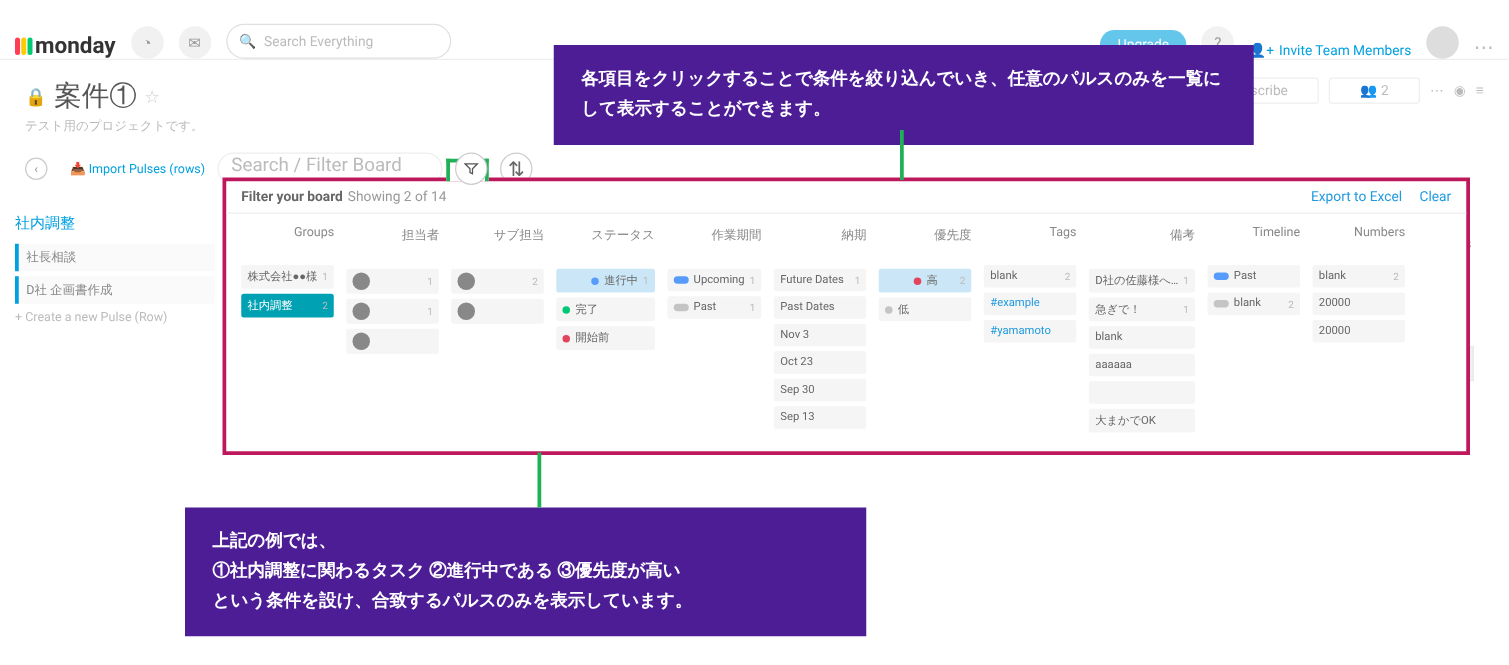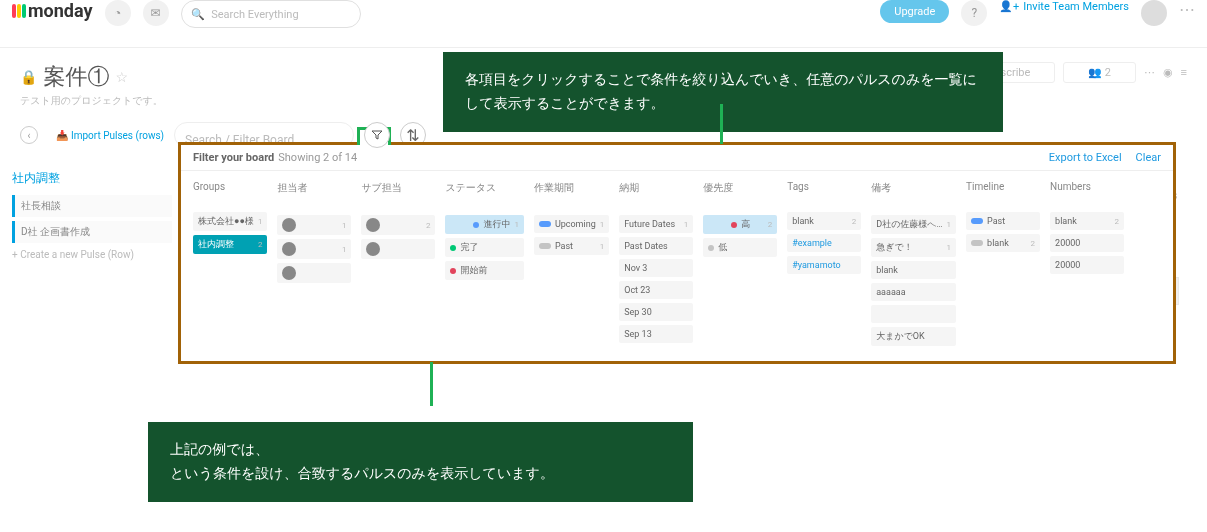--- a/index.html
+++ b/index.html
@@ -1,19 +1,19 @@
 <!DOCTYPE html>
 <html><head>
 <meta charset="utf-8">
 <style>
 * { margin: 0; padding: 0; box-sizing: border-box; font-family: -apple-system, BlinkMacSystemFont, "Segoe UI", Roboto, sans-serif; }
 body { background: #fff; width: 1207px; height: 532px; position: relative; overflow: hidden; color: #333; }
 
 
-.topnav { height: 48px; display: flex; align-items: flex-start; padding: 0 12px; gap: 12px; border-bottom: 1px solid #eee; }
+.topnav { height: 48px; display: flex; align-items: flex-end; padding: 0 12px; gap: 12px; border-bottom: 1px solid #eee; }
 .logo { font-weight: 700; font-size: 18px; color: #333; display: flex; align-items: center; gap: 2px; }
 .logo-mark { display: inline-flex; gap: 1px; }
 .logo-mark span { width: 4px; height: 14px; border-radius: 2px; display: inline-block; }
 .logo-mark span:nth-child(1){ background:#ff3d57; }
 .logo-mark span:nth-child(2){ background:#ffcb00; }
 .logo-mark span:nth-child(3){ background:#00ca72; }
 .nav-icon { width: 26px; height: 26px; border-radius: 50%; background: #f1f1f1; display: flex; align-items: center; justify-content: center; color: #999; font-size: 12px; }
 .search-box { flex: 0 0 180px; height: 28px; border: 1px solid #e0e0e0; border-radius: 14px; display: flex; align-items: center; padding: 0 10px; color: #bbb; font-size: 11px; gap: 6px; }
 .spacer { flex: 1; }
 .upgrade-btn { background: #00a1e0; color: #fff; border: none; border-radius: 14px; padding: 5px 14px; font-size: 11px; opacity: .6; }
@@ -24,53 +24,53 @@
 .board-head { padding: 14px 20px 4px 20px; display: flex; align-items: flex-start; position: relative; }
 .board-title { display: flex; align-items: center; gap: 6px; font-size: 22px; color: #555; }
 .lock-icon { color: #e2445c; font-size: 14px; }
 .board-sub { color: #bbb; font-size: 10px; margin-top: 2px; }
 .board-actions { margin-left: auto; display: flex; gap: 8px; align-items: center; color: #bbb; font-size: 11px; }
 .action-chip { padding: 3px 24px; border: 1px solid #eee; border-radius: 3px; }
 
 
 .toolbar { padding: 10px 20px; display: flex; align-items: center; gap: 10px; }
 .import-link { color: #00a1e0; font-size: 10px; }
-.filter-input { width: 180px; height: 26px; border: 1px solid #eee; border-radius: 13px; padding: 0 10px; font-size: 12px; color: #bbb; display: flex; align-items: flex-end; }
+.filter-input { width: 180px; height: 26px; border: 1px solid #eee; border-radius: 13px; padding: 0 10px; font-size: 15px; color: #bbb; display: flex; align-items: flex-start; }
 .round-btn { width: 26px; height: 26px; border-radius: 50%; border: 1px solid #ccc; background: #fff; display: flex; align-items: center; justify-content: center; color: #666; }
 .round-btn.selected { position: relative; z-index: 5; }
 
 
 .group-area { position: absolute; left: 12px; top: 170px; width: 160px; }
 .group-title { color: #00a1e0; font-size: 12px; margin-bottom: 8px; }
 .group-row { font-size: 10px; color: #888; padding: 4px 6px; border-left: 3px solid #00a1e0; margin-bottom: 4px; background: #fafafa; }
 .create-pulse { font-size: 10px; color: #bbb; margin-top: 6px; }
 
 
-.filter-panel { position: absolute; left: 178px; top: 142px; width: 998px; height: 222px; border: 3px solid #a16207; background: #fff; }
+.filter-panel { position: absolute; left: 178px; top: 142px; width: 998px; height: 222px; border: 3px solid #be185d; background: #fff; text-align: right; }
 .pointer-top { position: absolute; left: 176px; top: -18px; width: 34px; height: 18px; border: 3px solid #1fb155; border-bottom: none; background: #fff; }
 .fp-header { display: flex; align-items: center; padding: 6px 12px; font-size: 11px; color: #666; border-bottom: 1px solid #eee; }
 .fp-header .count { color: #999; margin-left: 4px; }
 .fp-header .right { margin-left: auto; display: flex; gap: 14px; }
 .fp-header .link { color: #1f9ae0; cursor: pointer; }
 .fp-body { display: flex; gap: 10px; padding: 10px 12px; overflow-x: auto; }
 .fp-col { min-width: 74px; }
 .fp-col h4 { font-size: 10px; color: #888; font-weight: 400; margin-bottom: 20px; white-space: nowrap; }
 .chip { display: flex; align-items: center; gap: 4px; font-size: 9px; color: #666; background: #f5f5f5; border-radius: 2px; padding: 3px 5px; margin-bottom: 4px; white-space: nowrap; min-height: 18px; }
 .chip .cnt { margin-left: auto; color: #bbb; font-size: 8px; }
 .chip.sel { background: #cbe7f7; padding-left: 28px; }
 .chip.sel-green { background: #00a1b3; color: #fff; }
 .chip.link-blue { color: #1f9ae0; background: #f5f5f5; }
 .dot { width: 6px; height: 6px; border-radius: 50%; display: inline-block; }
 .dot.blue{background:#579bfc}.dot.green{background:#00c875}.dot.red{background:#e2445c}.dot.gray{background:#c4c4c4}
 .pill { width: 12px; height: 6px; border-radius: 3px; background: #333; display: inline-block; }
 .pill.blue{background:#579bfc}.pill.gray{background:#c4c4c4}
 .mini-avatar { width: 14px; height: 14px; border-radius: 50%; background: #888; display: inline-block; }
 
 
-.callout { position: absolute; background: #14532d; color: #fff; padding: 16px 22px; font-size: 14px; line-height: 1.7; font-weight: 400; margin-top: 16px; }
+.callout { position: absolute; background: #4c1d95; color: #fff; padding: 16px 22px; font-size: 14px; line-height: 1.7; font-weight: 700; }
 .callout.top { left: 443px; top: 36px; width: 560px; }
 .callout.bottom { left: 148px; top: 406px; width: 545px; }
 .connector { position: absolute; background: #1fb155; }
 .conn-v { width: 3px; }
 
 
 .right-col { position: absolute; right: 20px; top: 190px; width: 60px; text-align: center; }
 .right-col .hdr { font-size: 10px; color: #bbb; }
 .right-col .plus { width: 22px; height: 22px; border-radius: 50%; background: #eee; color: #aaa; margin: 4px auto; display: flex; align-items: center; justify-content: center; font-size: 14px; }
 .right-col .zero-box { margin-top: 50px; width: 52px; height: 28px; background: #f0f0f0; display: flex; align-items: center; justify-content: center; color: #bbb; font-size: 10px; border: 1px solid #e8e8e8; }
@@ -329,15 +329,16 @@
           <span>20000</span>
         </div>
       </div>
     </div>
 </div>
 
 <div class="callout top"><span>各項目をクリックすることで条件を絞り込んでいき、任意のパルスのみを一覧にして表示することができます。</span></div>
 <div class="connector conn-v" style="left:720px; top:104px; height:40px;"></div>
 <div class="callout bottom" id="callout-bottom">
     <div>上記の例では、</div>
+    <div>①社内調整に関わるタスク ②進行中である ③優先度が高い</div>
     <div>という条件を設け、合致するパルスのみを表示しています。</div>
   </div>
 <div class="connector conn-v" style="left:430px; top:362px; height:44px;"></div>
 
 </body></html>

